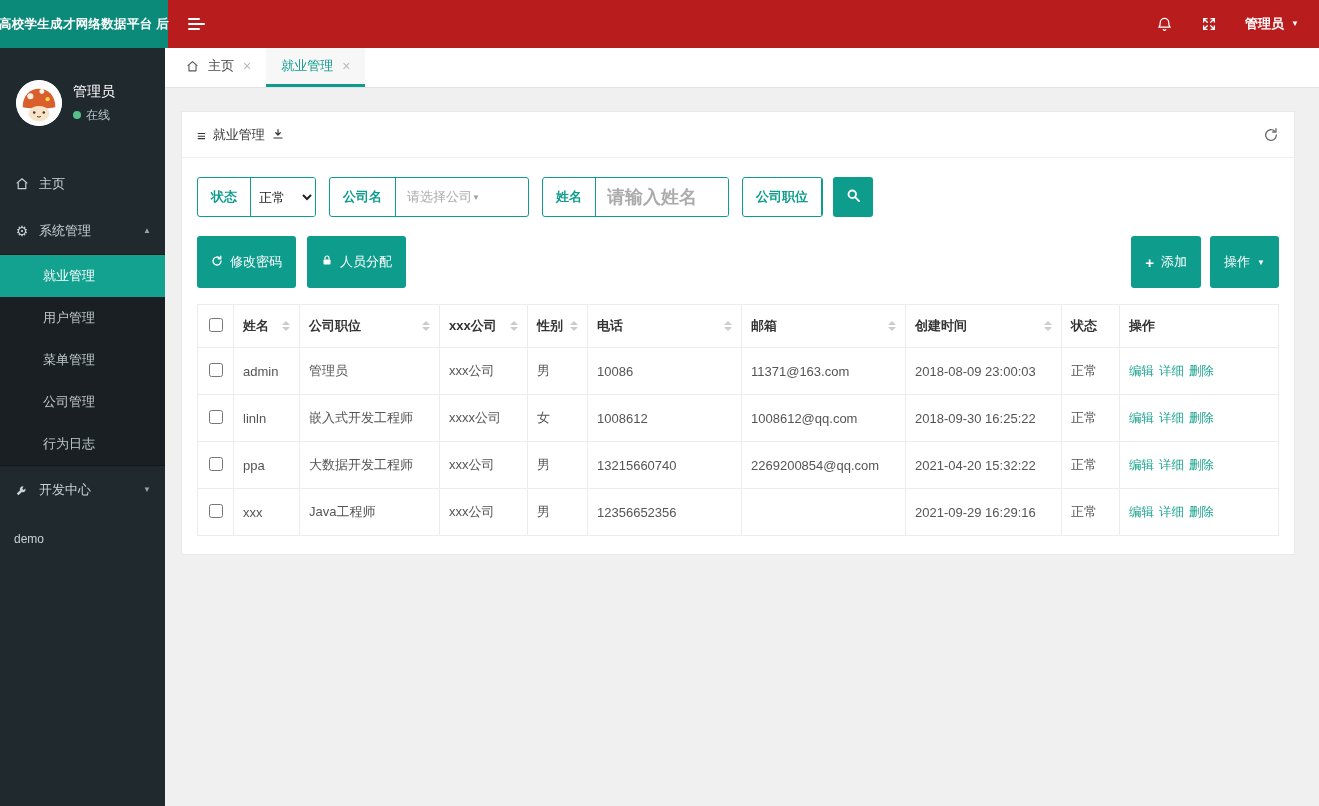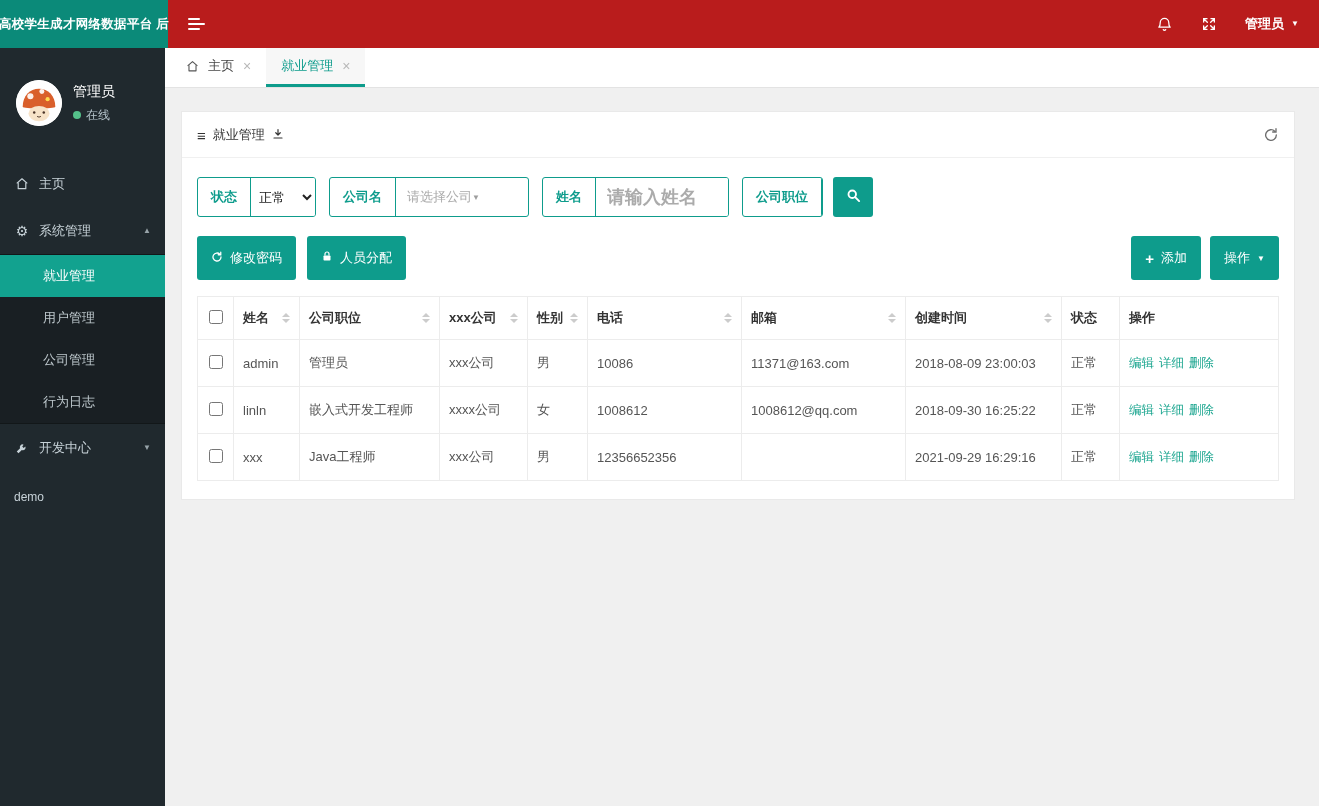--- a/index.html
+++ b/index.html
@@ -59,21 +59,21 @@
   select.fcontrol { border:none; outline:none; font-size:13px; padding:0 4px; width:64px; color:#222; background:#fff; }
   .fakeselect { display:flex; align-items:center; justify-content:flex-start; width:132px; padding:0 11px; color:#aaa; font-size:13px; cursor:pointer; }
   .fakeselect .sel-caret { color:#9e9e9e; font-size:8px; }
   input.fcontrol { border:none; outline:none; padding:0 11px; font-size:18px; width:132px; color:#701a75;font-weight:bold; }
   input.fcontrol.wide { width:128px; }
   input.fcontrol::placeholder { color:#ababab; }
   .search-btn { width:40px; height:40px; background:#0e9c8c; border:none; border-radius:3px; display:flex; align-items:center; justify-content:center; cursor:pointer; margin-left:-3px; }
 
   
   .toolbar { display:flex; padding:17px 15px 16px; gap:11px; align-items:center; }
-  .btn { background:#0e9c8c; color:#fff; border:none; border-radius:3px; height:44px; padding:0 14px; font-size:13px; display:flex; align-items:center; gap:7px; cursor:pointer; white-space:nowrap; }
+  .btn { background:#0e9c8c; color:#fff; border:none; border-radius:3px; height:52px; padding:0 14px; font-size:13px; display:flex; align-items:center; gap:7px; cursor:pointer; white-space:nowrap; }
   .toolbar-right { margin-left:auto; display:flex; gap:9px; }
   .btn .b-caret { font-size:8px; }
   .btn .b-plus { font-size:15px; font-weight:bold; line-height:1; }
 
   
   table { width:calc(100% - 30px); margin:0 15px 18px; border-collapse:collapse; table-layout:fixed; font-size:13px; }
   th, td { border:1px solid #ececec; padding:12px 9px; text-align:left; white-space:nowrap; overflow:hidden; }
   th { color:#333; font-weight:bold; }
   td { color:#555; padding:14px 9px; }
   .th-flex { display:flex; align-items:center; justify-content:space-between; }
@@ -160,20 +160,23 @@
           <span>系统管理</span>
           <span class="mi-caret">▲</span>
         </div>
 
         <div class="submenu">
           <div class="submenu-item active">
               <span>就业管理</span>
             </div>
           <div class="submenu-item">
               <span>用户管理</span>
+            </div>
+          <div class="submenu-item">
+              <span>菜单管理</span>
             </div>
           <div class="submenu-item">
               <span>公司管理</span>
             </div>
           <div class="submenu-item">
               <span>行为日志</span>
             </div>
         </div>
 
         <div class="menu-item">
@@ -398,20 +401,34 @@
                 <td>1008612</td>
                 <td>1008612@qq.com</td>
                 <td>2018-09-30 16:25:22</td>
                 <td>正常</td>
                 <td class="actions">
                   <a>编辑</a><a>详细</a><a>删除</a>
                 </td>
               </tr>
               <tr>
                 <td class="cb-cell"><input type="checkbox" style=""></td>
+                <td>ppa</td>
+                <td>大数据开发工程师</td>
+                <td>xxx公司</td>
+                <td>男</td>
+                <td>13215660740</td>
+                <td>2269200854@qq.com</td>
+                <td>2021-04-20 15:32:22</td>
+                <td>正常</td>
+                <td class="actions">
+                  <a>编辑</a><a>详细</a><a>删除</a>
+                </td>
+              </tr>
+              <tr>
+                <td class="cb-cell"><input type="checkbox" style=""></td>
                 <td>xxx</td>
                 <td>Java工程师</td>
                 <td>xxx公司</td>
                 <td>男</td>
                 <td>12356652356</td>
                 <td></td>
                 <td>2021-09-29 16:29:16</td>
                 <td>正常</td>
                 <td class="actions">
                   <a>编辑</a><a>详细</a><a>删除</a>

